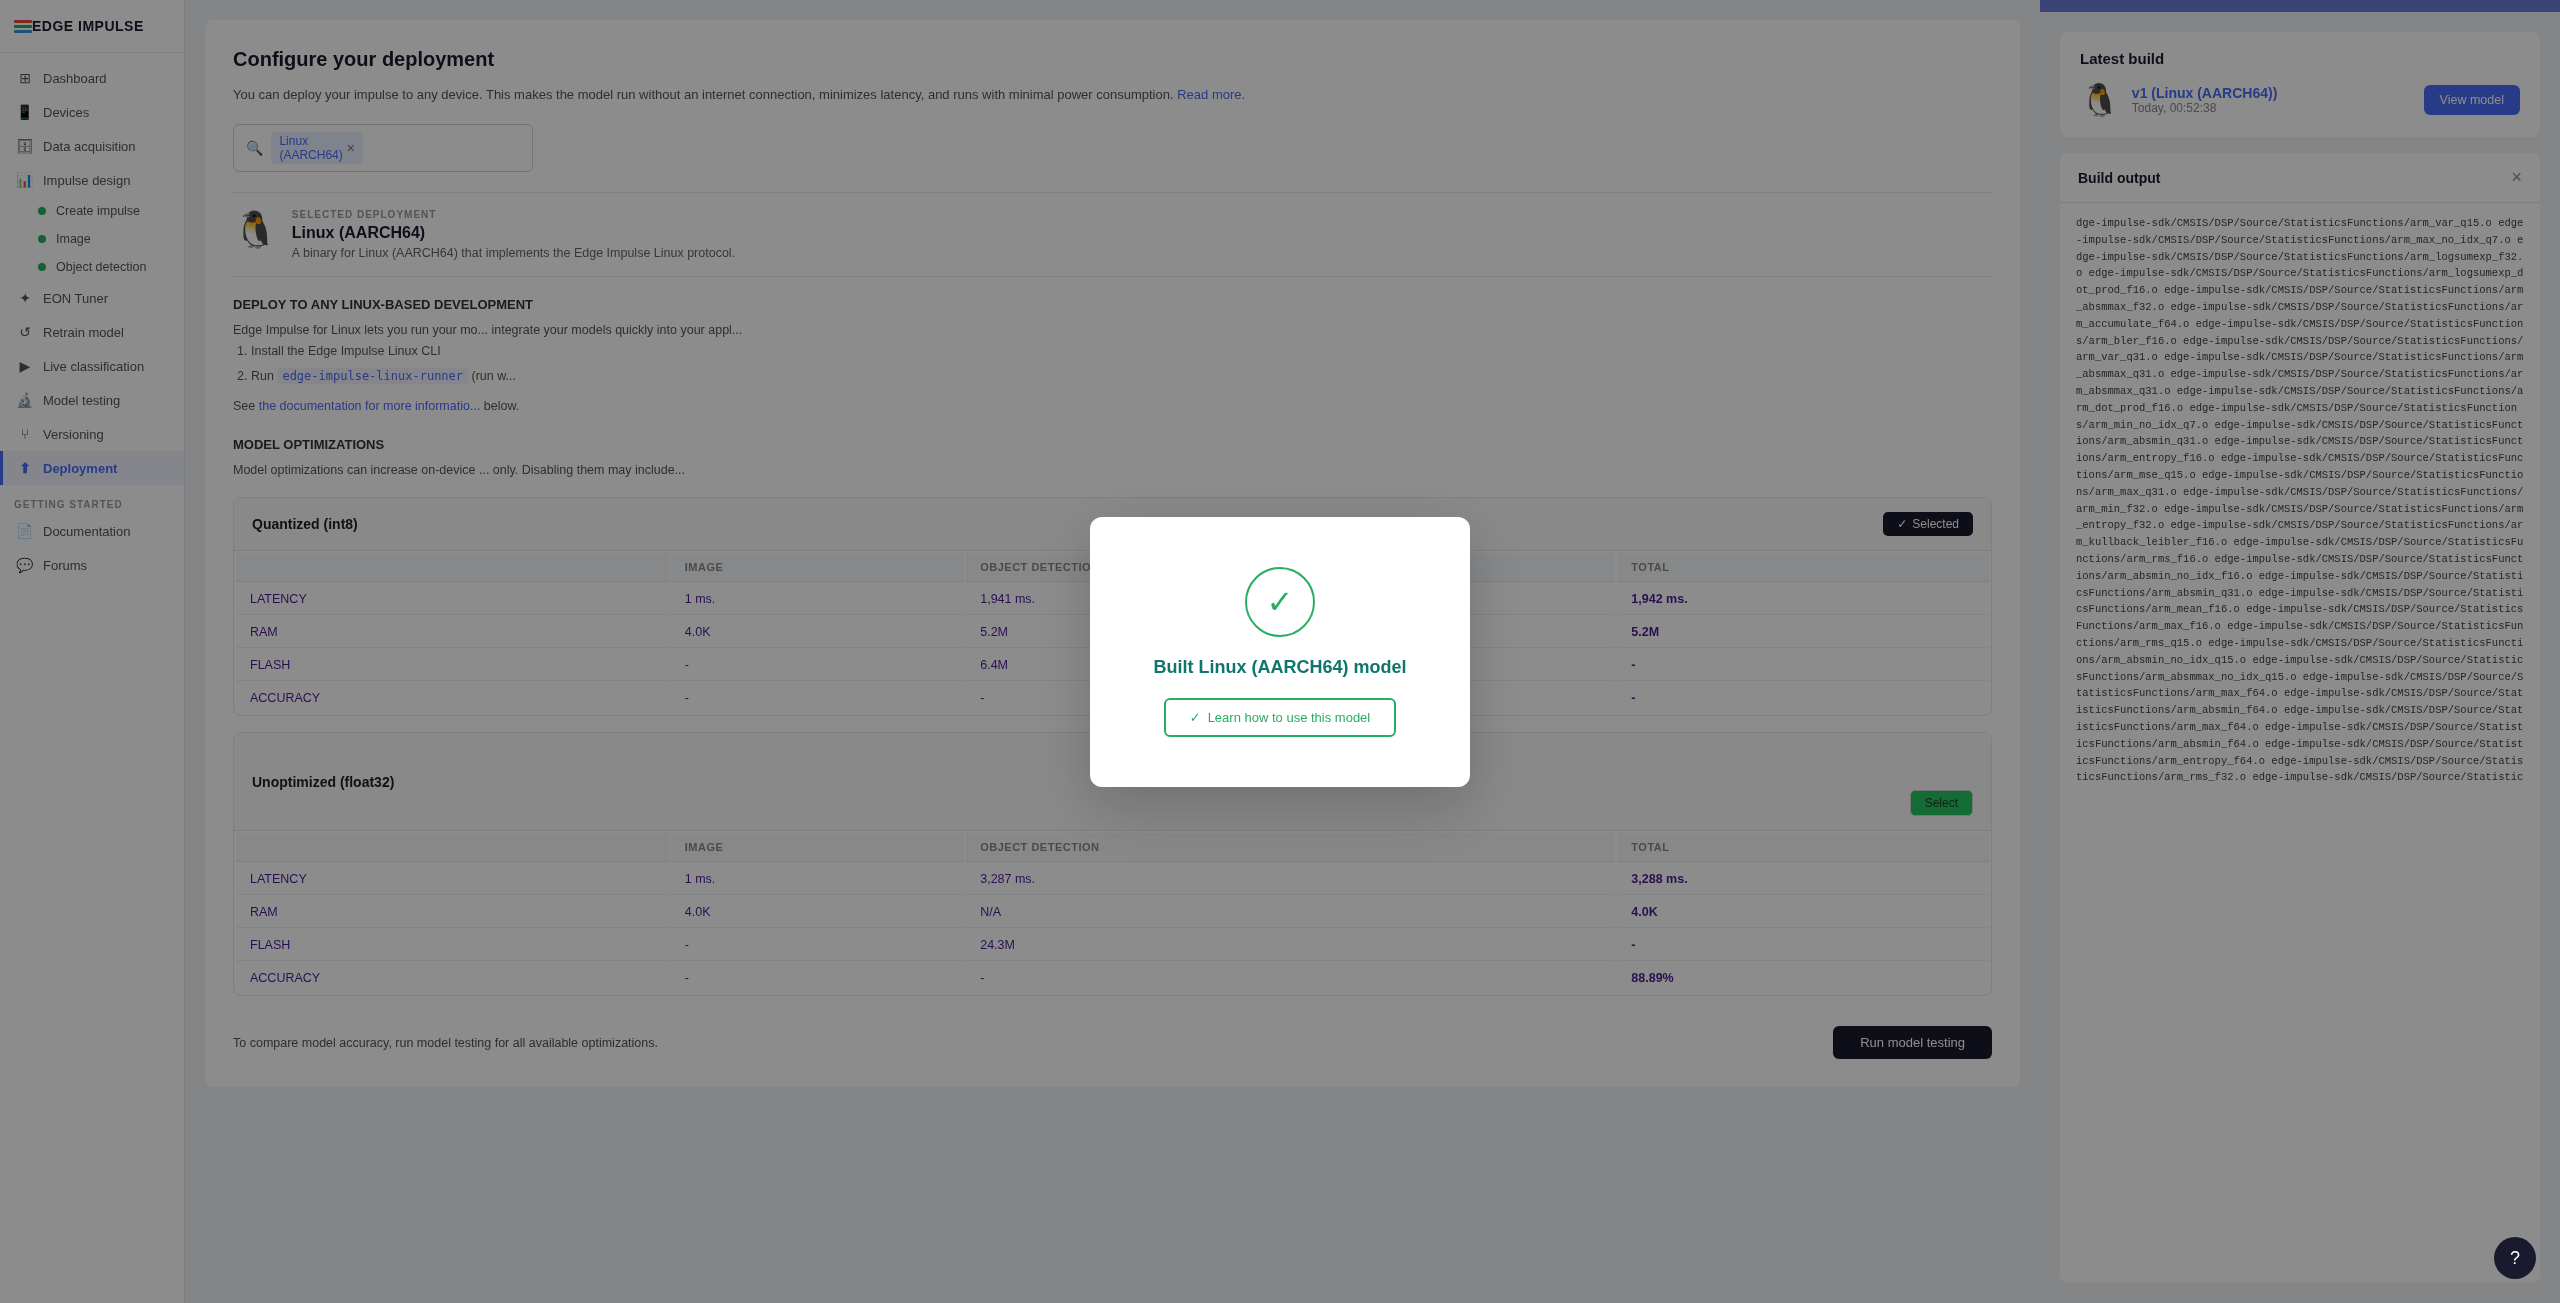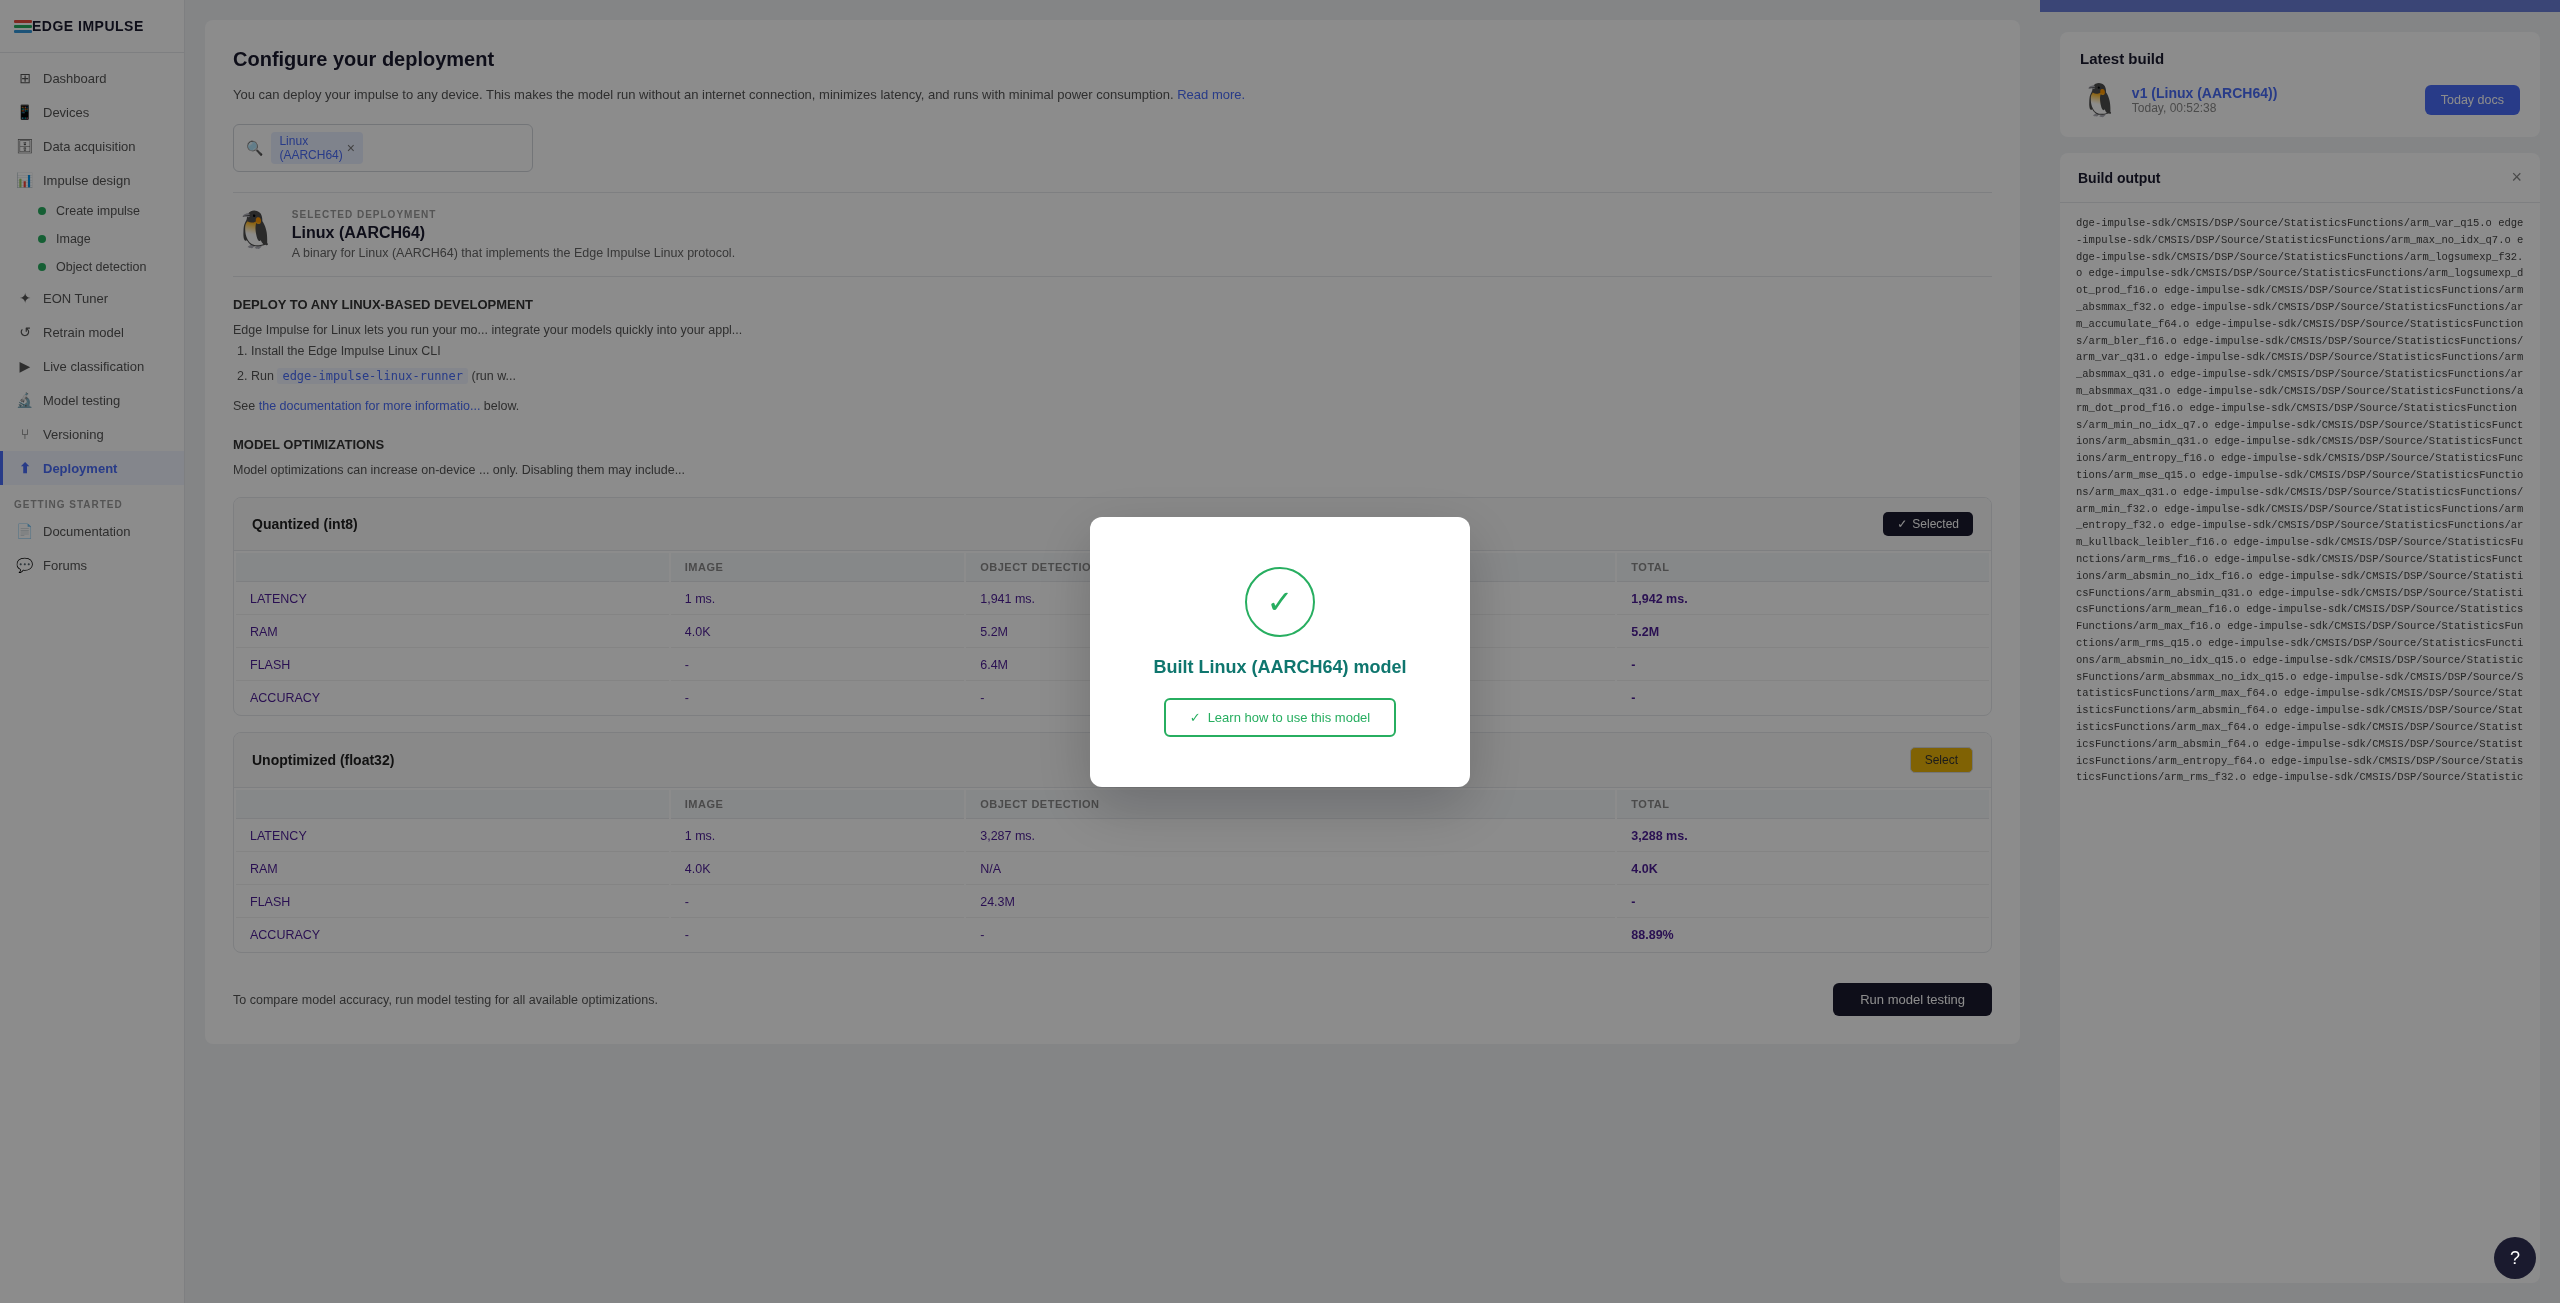--- a/index.html
+++ b/index.html
@@ -158,27 +158,28 @@
       border: none;
       padding: 5px 14px;
       border-radius: 5px;
       font-size: 12px;
       cursor: pointer;
       display: flex;
       align-items: center;
       gap: 5px;
     }
     .btn-select {
-      background: #eab308;
+      background: #22c55e;
       color: #333;
       border: 1px solid #d1d5db;
       padding: 5px 14px;
       border-radius: 5px;
       font-size: 12px;
       cursor: pointer;
+      margin-top: 43px;
     }
 
     .opt-table { width: 100%; }
     .opt-table th {
       background: #f5f7fa;
       padding: 8px 14px;
       font-size: 11px;
       font-weight: 700;
       color: #888;
       text-transform: uppercase;
@@ -574,21 +575,21 @@
 
   <div id="right-panel">
     <div class="latest-build-card">
       <div class="card-title">Latest build</div>
       <div class="build-row">
         <div class="build-icon">🐧</div>
         <div class="build-info">
           <div class="build-name">v1 (Linux (AARCH64))</div>
           <div class="build-time">Today, 00:52:38</div>
         </div>
-        <button class="btn-view-docs">Today docs</button>
+        <button class="btn-view-docs">View model</button>
       </div>
     </div>
 
     <div class="build-output-card">
       <div class="build-output-header">
         <span class="build-output-title">Build output</span>
         <button class="close-btn">×</button>
       </div>
       <div class="build-output-body">dge-impulse-sdk/CMSIS/DSP/Source/StatisticsFunctions/arm_var_q15.o edge-impulse-sdk/CMSIS/DSP/Source/StatisticsFunctions/arm_max_no_idx_q7.o edge-impulse-sdk/CMSIS/DSP/Source/StatisticsFunctions/arm_logsumexp_f32.o edge-impulse-sdk/CMSIS/DSP/Source/StatisticsFunctions/arm_logsumexp_dot_prod_f16.o edge-impulse-sdk/CMSIS/DSP/Source/StatisticsFunctions/arm_absmmax_f32.o edge-impulse-sdk/CMSIS/DSP/Source/StatisticsFunctions/arm_accumulate_f64.o edge-impulse-sdk/CMSIS/DSP/Source/StatisticsFunctions/arm_bler_f16.o edge-impulse-sdk/CMSIS/DSP/Source/StatisticsFunctions/arm_var_q31.o edge-impulse-sdk/CMSIS/DSP/Source/StatisticsFunctions/arm_absmmax_q31.o edge-impulse-sdk/CMSIS/DSP/Source/StatisticsFunctions/arm_absmmax_q31.o edge-impulse-sdk/CMSIS/DSP/Source/StatisticsFunctions/arm_dot_prod_f16.o edge-impulse-sdk/CMSIS/DSP/Source/StatisticsFunctions/arm_min_no_idx_q7.o edge-impulse-sdk/CMSIS/DSP/Source/StatisticsFunctions/arm_absmin_q31.o edge-impulse-sdk/CMSIS/DSP/Source/StatisticsFunctions/arm_entropy_f16.o edge-impulse-sdk/CMSIS/DSP/Source/StatisticsFunctions/arm_mse_q15.o edge-impulse-sdk/CMSIS/DSP/Source/StatisticsFunctions/arm_max_q31.o edge-impulse-sdk/CMSIS/DSP/Source/StatisticsFunctions/arm_min_f32.o edge-impulse-sdk/CMSIS/DSP/Source/StatisticsFunctions/arm_entropy_f32.o edge-impulse-sdk/CMSIS/DSP/Source/StatisticsFunctions/arm_kullback_leibler_f16.o edge-impulse-sdk/CMSIS/DSP/Source/StatisticsFunctions/arm_rms_f16.o edge-impulse-sdk/CMSIS/DSP/Source/StatisticsFunctions/arm_absmin_no_idx_f16.o edge-impulse-sdk/CMSIS/DSP/Source/StatisticsFunctions/arm_absmin_q31.o edge-impulse-sdk/CMSIS/DSP/Source/StatisticsFunctions/arm_mean_f16.o edge-impulse-sdk/CMSIS/DSP/Source/StatisticsFunctions/arm_max_f16.o edge-impulse-sdk/CMSIS/DSP/Source/StatisticsFunctions/arm_rms_q15.o edge-impulse-sdk/CMSIS/DSP/Source/StatisticsFunctions/arm_absmin_no_idx_q15.o edge-impulse-sdk/CMSIS/DSP/Source/StatisticsFunctions/arm_absmmax_no_idx_q15.o edge-impulse-sdk/CMSIS/DSP/Source/StatisticsFunctions/arm_max_f64.o edge-impulse-sdk/CMSIS/DSP/Source/StatisticsFunctions/arm_absmin_f64.o edge-impulse-sdk/CMSIS/DSP/Source/StatisticsFunctions/arm_max_f64.o edge-impulse-sdk/CMSIS/DSP/Source/StatisticsFunctions/arm_absmin_f64.o edge-impulse-sdk/CMSIS/DSP/Source/StatisticsFunctions/arm_entropy_f64.o edge-impulse-sdk/CMSIS/DSP/Source/StatisticsFunctions/arm_rms_f32.o edge-impulse-sdk/CMSIS/DSP/Source/StatisticsFunctions/arm_absmin_no_idx_f32.o edge-impulse-sdk/CMSIS/DSP/Source/StatisticsFunctions/arm_mse_q31.o edge-impulse-sdk/CMSIS/DSP/Source/StatisticsFunctions/arm_absmmax_f64.o edge-impulse-sdk/CMSIS/DSP/Source/StatisticsFunctions/arm_mean_q15.o edge-impulse-sdk/CMSIS/DSP/Source/StatisticsFunctions/arm_absmax_q7.o edge-impulse-sdk/CMSIS/DSP/Source/StatisticsFunctions/arm_var_f32.o edge-impulse-sdk/CMSIS/DSP/Source/StatisticsFunctions/arm_absmmax_q7.o edge-impulse-sdk/CMSIS/DSP/Source/StatisticsFunctions/arm_mean_q15.o edge-impulse-sdk/dsp/kissft/kiss_fftr.o edge-impulse-sdk/dsp/kissft/kiss_fft.o edge-impulse-sdk/dsp/dct/fast-dct-fft.o ./edge-impulse-sdk/dsp/mem ory.o edge-impulse-sdk/porting/posix/ei_classifier_porting.o edge-impulse-sdk/porting/posix/debug_log.o edge-impulse-sdk/porting/mingw32/ei_classifier_porting.o edge-impulse-sdk/porting/mingw32/debug_log.o edge-impulse-sdk/tensorflow/lite/kernels/custom/tree_ensemble_classifier.o ./build t...</div>
     </div>

